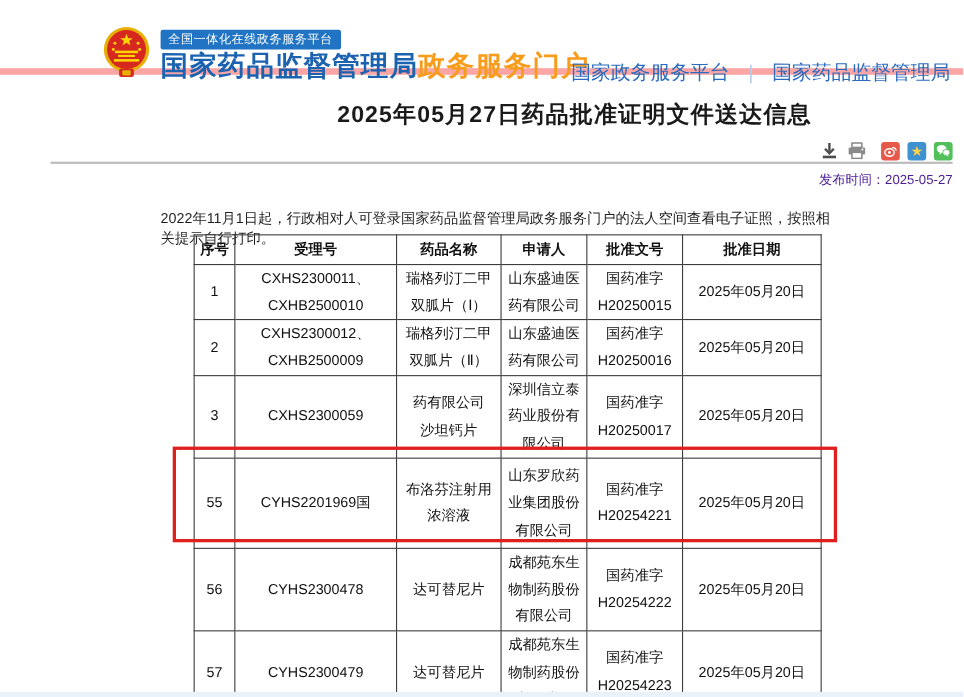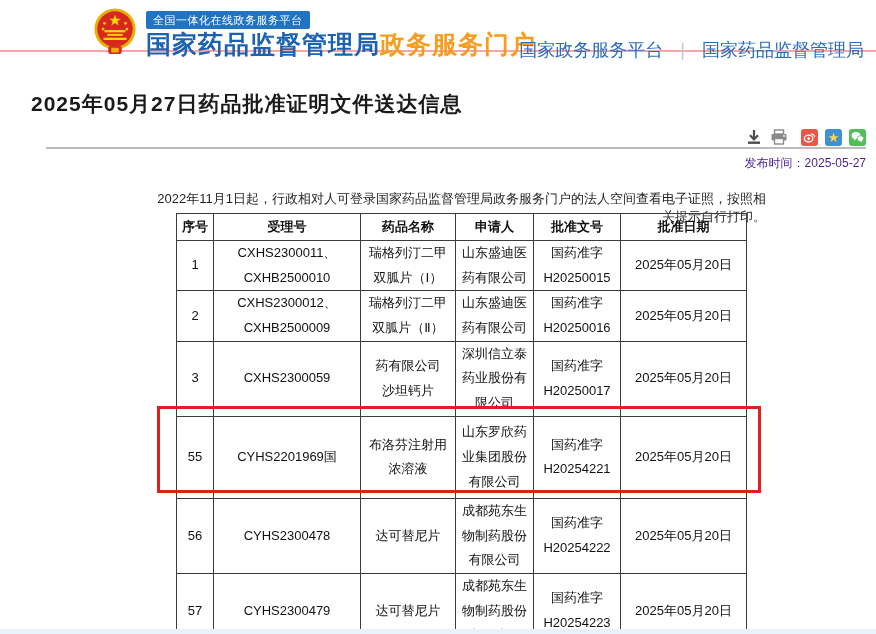--- a/index.html
+++ b/index.html
@@ -1,45 +1,45 @@
 <!DOCTYPE html>
 <html><head>
 <meta charset="utf-8">
 <style>
   * { margin:0; padding:0; box-sizing:border-box; }
   html,body { background:#fff; }
   body { font-family:"Liberation Sans","DejaVu Sans",sans-serif; }
   .page { position:relative; width:876px; height:634px; background:#fff; overflow:hidden; margin:0 auto; }
 
   
-  .site-header { position:absolute; top:0; left:0; width:876px; height:52px; background:#fff; border-bottom:2px solid #fca5a5; }
+  .site-header { position:absolute; top:16px; left:0; width:876px; height:52px; background:#fff; border-bottom:6px solid #fca5a5; }
   .logo { position:absolute; left:92px; top:7px; display:flex; align-items:flex-start; cursor:pointer; }
   .emblem { width:46px; height:48px; display:block; }
   .logo-text { margin-left:8px; }
   .platform-tag { display:inline-block; background:#2174c3; color:#fff; font-size:11px; line-height:16px; padding:1px 7px; border-radius:2px; margin-top:4px; letter-spacing:.5px; }
   .site-title { font-size:25px; font-weight:bold; line-height:28px; margin-top:1px; letter-spacing:1px; white-space:nowrap; }
   .site-title .name { color:#1b62b1; }
   .site-title .suffix { color:#f89c1c;margin-top:37px; }
   .header-nav { position:absolute; right:12px; top:38px; font-size:18px; white-space:nowrap; }
   .header-nav a { color:#2a6bbf; text-decoration:none; cursor:pointer; }
   .header-nav .sep { color:#b9cbe3; margin:0 12px; }
 
   
-  .page-title { position:absolute; top:90px; left:0; width:738px; text-align:left; font-size:21px; font-weight:bold; color:#1a1a1a; letter-spacing:1px;margin-left:31px; }
+  .page-title { position:absolute; top:90px; left:0; width:738px; text-align:right; font-size:21px; font-weight:bold; color:#1a1a1a; letter-spacing:1px; }
   .toolbar { position:absolute; top:128px; right:10px; display:flex; align-items:center; gap:7px; height:18px; }
   .tool-btn { width:18px; height:18px; display:flex; align-items:center; justify-content:center; cursor:pointer; background:none; border:none; padding:0; }
   .badge { width:17px; height:17px; border-radius:3px; display:flex; align-items:center; justify-content:center; cursor:pointer; border:none; padding:0; }
   .badge.weibo { background:#e6584a; margin-left:6px; }
   .badge.qzone { background:#3f92d2; }
   .badge.wechat { background:#52bf5a; }
   .badge .star { color:#ffd24a; font-size:13px; line-height:13px; }
   .rule { position:absolute; top:147px; left:46px; right:10px; height:2px; background:#bcbcbc; }
   .publish { position:absolute; top:155px; right:10px; font-size:12px; color:#4c1d95;margin-left:36px; }
 
-  .notice { position:absolute; top:190px; left:146px; width:620px; font-size:13px; color:#1f1f1f;text-align:right; }
+  .notice { position:absolute; top:190px; left:146px; width:620px; font-size:13px; color:#1f1f1f; }
 
   
   .approval-table { position:absolute; left:176px; top:213px; width:570px; border-collapse:collapse; table-layout:fixed; font-size:13px; color:#111; }
   .approval-table th, .approval-table td { border:1px solid #3c3c3c; text-align:center; vertical-align:middle; white-space:pre-line; padding:0 2px;margin-left:42px; }
   .approval-table th { font-weight:bold; }
   .hdr { height:27px; }
   .h48 { height:48px; }
   .h74 { height:74px; }
   .h82 { height:82px; }
   .h70 { height:70px; }

